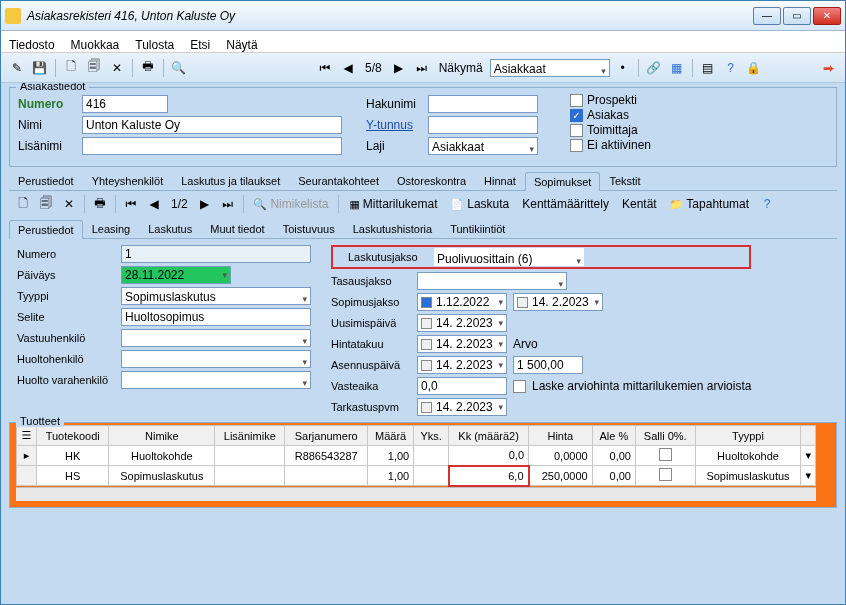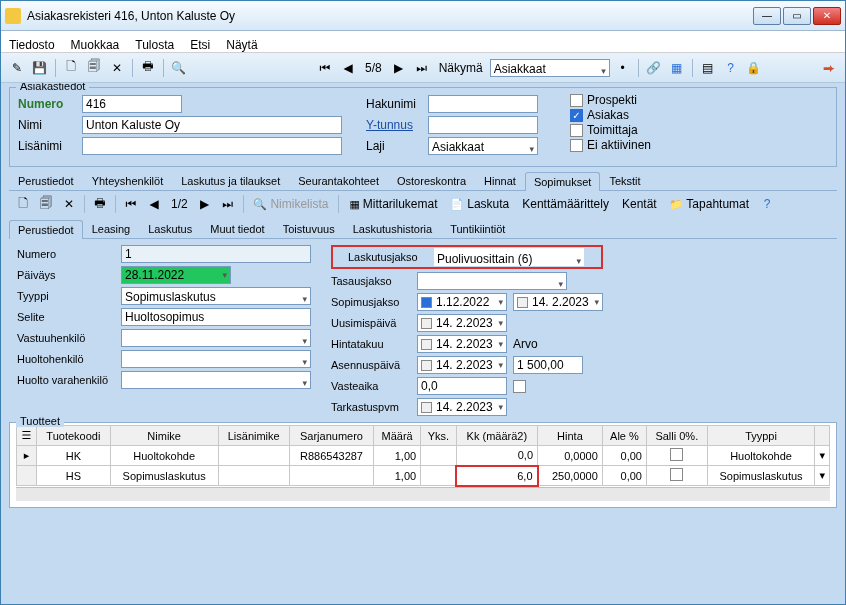--- a/index.html
+++ b/index.html
@@ -1,20 +1,20 @@
 <!DOCTYPE html>
 <html><head>
 <meta charset="utf-8">
 <style>
 * { box-sizing: border-box; font-family: 'Segoe UI', Tahoma, sans-serif; font-size: 12px; }
 body { margin: 0; background: #fff; }
 .window { width: 846px; height: 605px; border: 1px solid #3c7fb1; background: #fff; display: flex; flex-direction: column; }
 .titlebar { height: 30px; background: linear-gradient(#f7fbff, #d7e8f7); display: flex; align-items: center; padding: 0 4px; border-bottom: 1px solid #a0b8d0; }
 .titlebar-icon { width: 16px; height: 16px; background: #f5c842; border-radius: 2px; margin-right: 6px; }
-.titlebar-text { flex: 1; color: #000; }
+.titlebar-text { flex: 1; color: #000; font-style: italic; }
 .win-buttons { display: flex; gap: 2px; }
 .win-btn { width: 28px; height: 18px; border: 1px solid #5a7fa8; background: linear-gradient(#eaf3fb, #c8dff3); border-radius: 2px; display: flex; align-items: center; justify-content: center; font-size: 10px; cursor: pointer; }
 .win-btn.close { background: linear-gradient(#f08080, #d03020); color: #fff; border-color: #a02010; }
 .menubar { height: 22px; display: flex; align-items: flex-end; padding: 0 8px; gap: 16px; border-bottom: 1px solid #d0d0d0; }
 .menubar span { cursor: pointer; }
 .toolbar { height: 30px; background: linear-gradient(#e8f2fb, #d3e5f5); display: flex; align-items: center; padding: 0 6px; gap: 3px; border-bottom: 1px solid #b0c8de; }
 .tbtn { width: 20px; height: 20px; display: flex; align-items: center; justify-content: center; cursor: pointer; font-size: 12px; }
 .tsep { width: 1px; height: 18px; background: #a0b8d0; margin: 0 2px; }
 .nav-text { padding: 0 4px; }
 .content { flex: 1; background: #c4daf0; padding: 4px 8px 8px 8px; overflow: hidden; }
@@ -109,21 +109,21 @@
     <div class="tbtn" style="color:#d05030">⮕</div>
   </div>
 
   <div class="content">
     <div class="fieldset">
       <div class="fieldset-label">Asiakastiedot</div>
       <div style="display:flex; gap:24px;">
         <div>
           <div class="row">
               <span class="lbl green">Numero</span>
-              <input type="text" style="width: 100px;" value="416">
+              <input type="text" style="width: 86px;" value="416">
             </div>
           <div class="row">
               <span class="lbl">Nimi</span>
               <input type="text" style="width: 260px;" value="Unton Kaluste Oy">
             </div>
           <div class="row">
               <span class="lbl">Lisänimi</span>
               <input type="text" style="width: 260px;">
             </div>
         </div>
@@ -310,33 +310,34 @@
               <span class="mini-cb"></span>
               <span>14. 2.2023</span>
               <span class="dd">▾</span>
             </div>
           <input type="text" style="width: 70px;" value="1 500,00">
         </div>
         <div class="frow">
             <span class="flbl" style="width:80px">Vasteaika</span>
             <input type="text" style="width: 90px;" value="0,0">
           <span class="cb"></span>
+            <span>Laske arviohinta mittarilukemien arvioista</span>
         </div>
         <div class="frow">
             <span class="flbl" style="width:80px">Tarkastuspvm</span>
             <div class="date-field" style="width:90px">
               <span class="mini-cb"></span>
               <span>14. 2.2023</span>
               <span class="dd">▾</span>
             </div>
           </div>
       </div>
     </div>
 
-    <div class="fieldset" style="background:#ffffff;padding:2px 6px 6px 6px">
+    <div class="fieldset" style="background:#f97316;padding:2px 20px 6px 6px">
       <div class="fieldset-label">Tuotteet</div>
       <table>
         <tbody>
             <tr>
           <th class="row-head">☰</th>
           <th>Tuotekoodi</th>
           <th>Nimike</th>
           <th>Lisänimike</th>
           <th>Sarjanumero</th>
           <th>Määrä</th>

